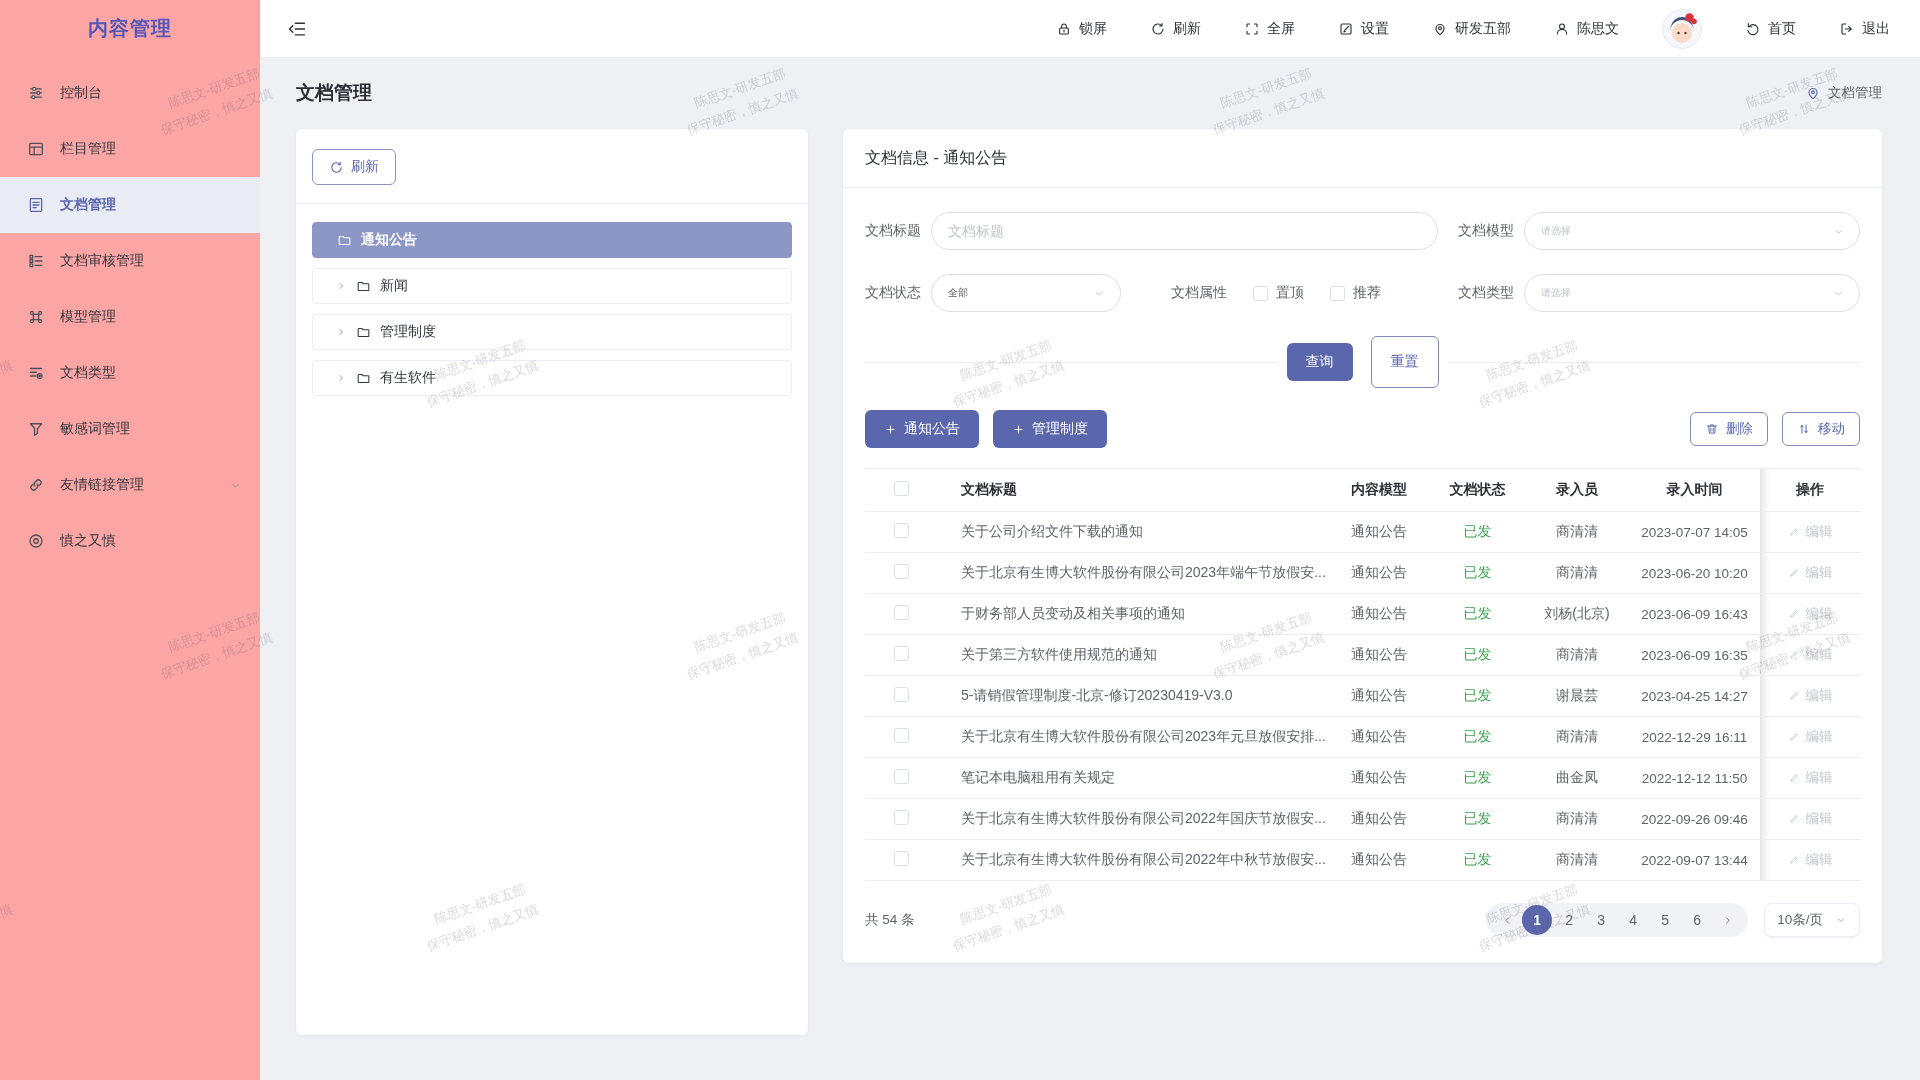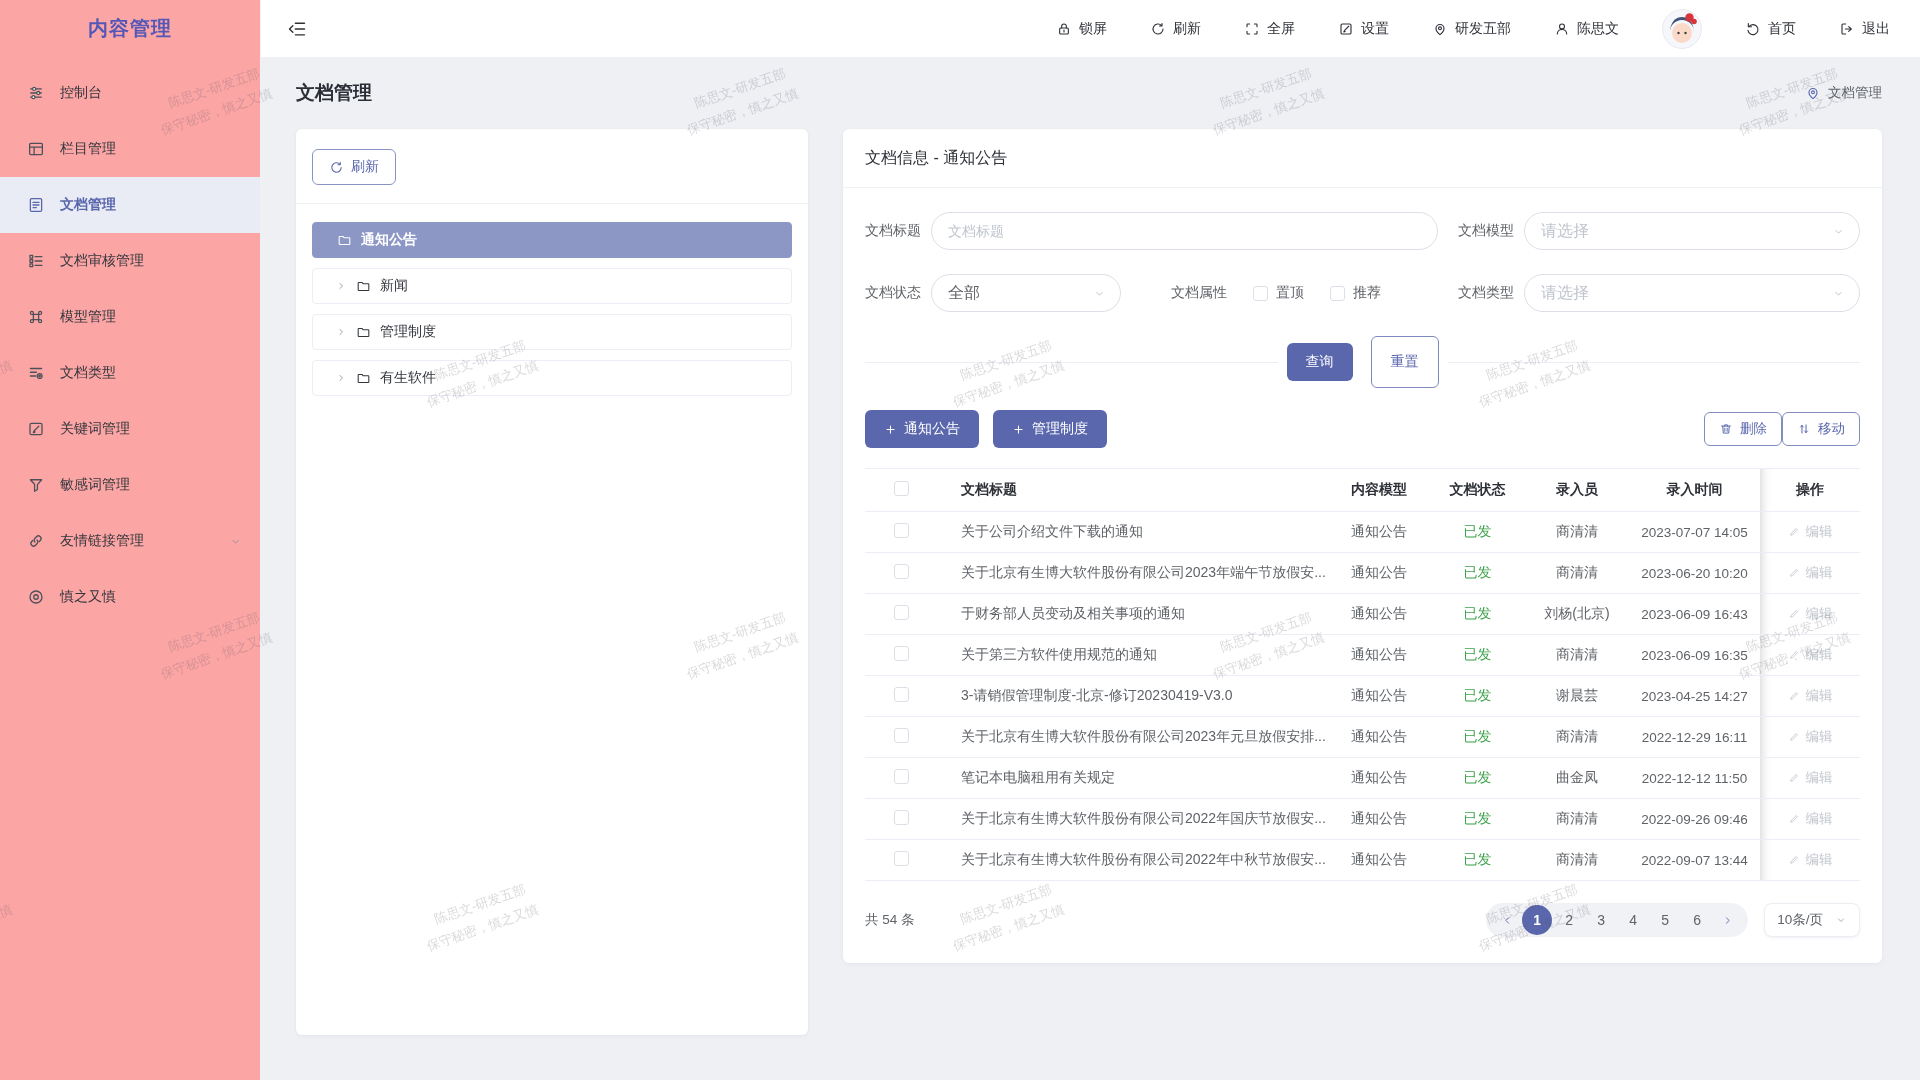--- a/index.html
+++ b/index.html
@@ -56,40 +56,40 @@
 
   
   .doc-card { flex:1; min-width:0; padding:0 22px 26px; }
   .panel-title { height:58px; line-height:58px; font-size:16px; color:#2e3137; }
   .divider-full { height:1px; background:#f0f1f5; margin:0 -22px; }
   .filters { padding-top:24px; }
   .f-row { display:flex; align-items:center; margin-bottom:24px; }
   .f-label { font-size:14px; color:#5f6368; margin-right:10px; white-space:nowrap; }
   .f-input { width:507px; height:38px; border:1px solid #dcdfe6; border-radius:19px; padding:0 16px; font-size:14px; color:#606266; outline:none; font-family:inherit; }
   .f-input::placeholder { color:#bfc4cd; }
-  .sel { height:38px; border:1px solid #dcdfe6; border-radius:19px; padding:0 14px 0 16px; display:flex; align-items:center; justify-content:space-between; font-size:16px; color:#606266; cursor:pointer; background:#fff; }
+  .sel { height:38px; border:1px solid #dcdfe6; border-radius:19px; padding:0 14px 0 16px; display:flex; align-items:center; justify-content:space-between; font-size:10px; color:#606266; cursor:pointer; background:#fff; }
   .sel .sel-chev { color:#b9bec7; } .sel .sel-chev svg { width:13px; height:13px; }
   .sel-text.placeholder { color:#bfc4cd; }
   .w-l { width:336px; } .w-s { width:190px; }
   .grp-right { margin-left:auto; display:flex; align-items:center; }
   .attr-grp { display:flex; align-items:center; margin-left:50px; }
   .cb { width:15px; height:15px; border:1px solid #dcdfe6; border-radius:3px; background:#fff; display:inline-block; cursor:pointer; flex:0 0 15px; }
   .cb-label { font-size:14px; color:#5f6368; margin-left:8px; }
   .attr-item { display:flex; align-items:center; margin-left:26px; }
 
   .search-row { display:flex; align-items:center; margin:4px 0 22px; }
   .search-row .rule { flex:1; height:1px; background:#ebeef5; }
   .btn-primary { height:38px; padding:0 19px; background:#5a67ad; color:#fff; border-radius:6px; font-size:14px; }
   .btn-primary svg { width:13px; height:13px; }
   .btn-ghost { height:52px; padding:0 19px; background:#fff; border:1px solid #7f8abc; color:#5a67ad; border-radius:6px; font-size:14px; }
   .search-row .btn { margin:0 9px; }
 
   .action-row { display:flex; align-items:center; margin-bottom:20px; }
   .action-row .left { display:flex; gap:14px; }
-  .action-row .right { margin-left:auto; display:flex; }
+  .action-row .right { margin-left:auto; display:flex; gap:14px; }
   .btn-op { height:34px; padding:0 14px; border:1px solid #828dbe; color:#5a67ad; background:#fff; border-radius:6px; font-size:13.5px; }
   .btn-op svg { width:14px; height:14px; }
 
   
   table { width:100%; border-collapse:collapse; table-layout:fixed; }
   thead th { height:43px; font-size:14px; font-weight:700; color:#2e3137; border-top:1px solid #ebeef5; border-bottom:1px solid #ebeef5; text-align:center; }
   thead th.t-title { text-align:left; padding-left:24px; }
   tbody td { height:41px; font-size:14px; color:#5f6368; border-bottom:1px solid #ebeef5; text-align:center; white-space:nowrap; overflow:hidden; }
   tbody td.t-title { text-align:left; padding-left:24px; }
   td.c-status span { color:#3da24c; }
@@ -175,29 +175,20 @@
         </div>
         <div class="menu-item">
           <span class="mi-icon">
             <svg viewBox="0 0 24 24" fill="none" stroke="currentColor" stroke-width="1.7" stroke-linecap="round" stroke-linejoin="round">
               <path d="M4.5 6h15M4.5 11h8M4.5 16h7"></path>
               <circle cx="16.8" cy="16" r="3.3"></circle>
               <circle cx="16.8" cy="16" r="1"></circle>
             </svg>
           </span>
           <span class="mi-label">文档类型</span>
-        </div>
-        <div class="menu-item">
-          <span class="mi-icon">
-            <svg viewBox="0 0 24 24" fill="none" stroke="currentColor" stroke-width="1.7" stroke-linecap="round" stroke-linejoin="round">
-              <rect x="4" y="4.5" width="16" height="15" rx="2"></rect>
-              <path d="M9.3 14.7l6.4-6.4M9.3 14.7l-.8 2.2 2.2-.8z"></path>
-            </svg>
-          </span>
-          <span class="mi-label">关键词管理</span>
         </div>
         <div class="menu-item">
           <span class="mi-icon">
             <svg viewBox="0 0 24 24" fill="none" stroke="currentColor" stroke-width="1.7" stroke-linecap="round" stroke-linejoin="round">
               <path d="M4.5 5h15l-5.6 6.6V18l-3.8 2.4v-9.4z"></path>
             </svg>
           </span>
           <span class="mi-label">敏感词管理</span>
         </div>
         <div class="menu-item">
@@ -578,21 +569,21 @@
                       <span>
                         <svg viewBox="0 0 24 24" fill="none" stroke="currentColor" stroke-width="1.7" stroke-linecap="round" stroke-linejoin="round">
                           <path d="M5.5 18.5h2.4l9.6-9.6-2.4-2.4L5.5 16.1z"></path>
                         </svg>
                       </span>
                       <span>编辑</span>
                     </span></td>
                 </tr>
                 <tr>
                   <td><span class="cb"></span></td>
-                  <td class="t-title">3-请销假管理制度-北京-修订20230419-V3.0</td>
+                  <td class="t-title">5-请销假管理制度-北京-修订20230419-V3.0</td>
                   <td>通知公告</td>
                   <td class="c-status"><span>已发</span></td>
                   <td>谢晨芸</td>
                   <td class="c-time">2023-04-25 14:27</td>
                   <td class="col-op"><span class="edit-link">
                       <span>
                         <svg viewBox="0 0 24 24" fill="none" stroke="currentColor" stroke-width="1.7" stroke-linecap="round" stroke-linejoin="round">
                           <path d="M5.5 18.5h2.4l9.6-9.6-2.4-2.4L5.5 16.1z"></path>
                         </svg>
                       </span>

